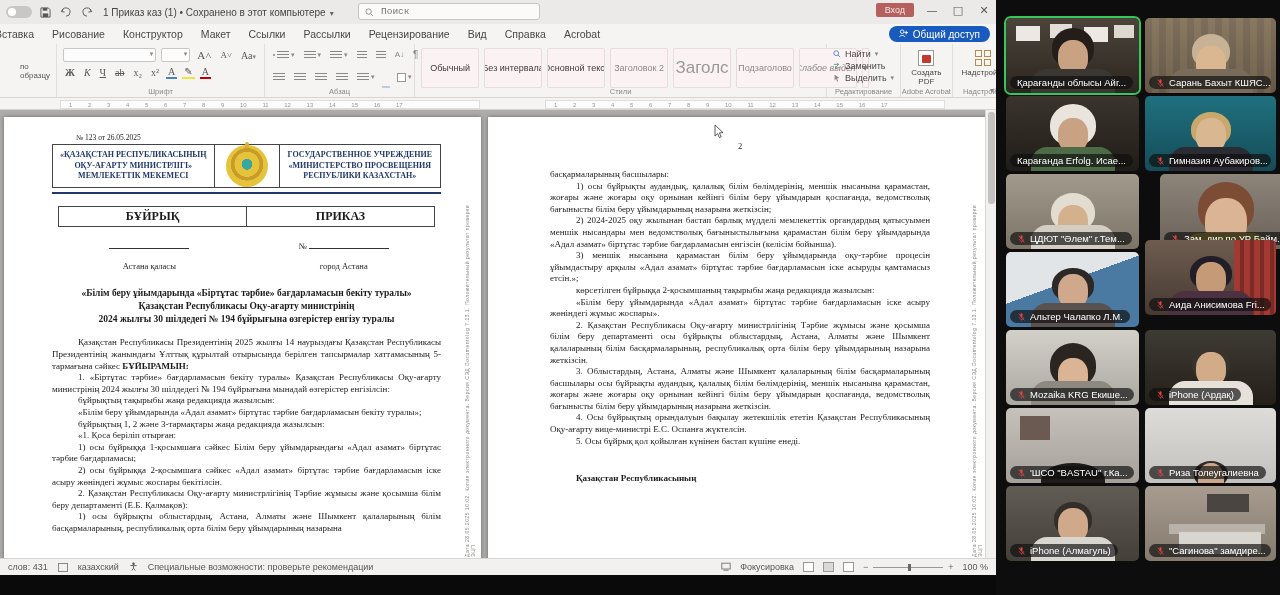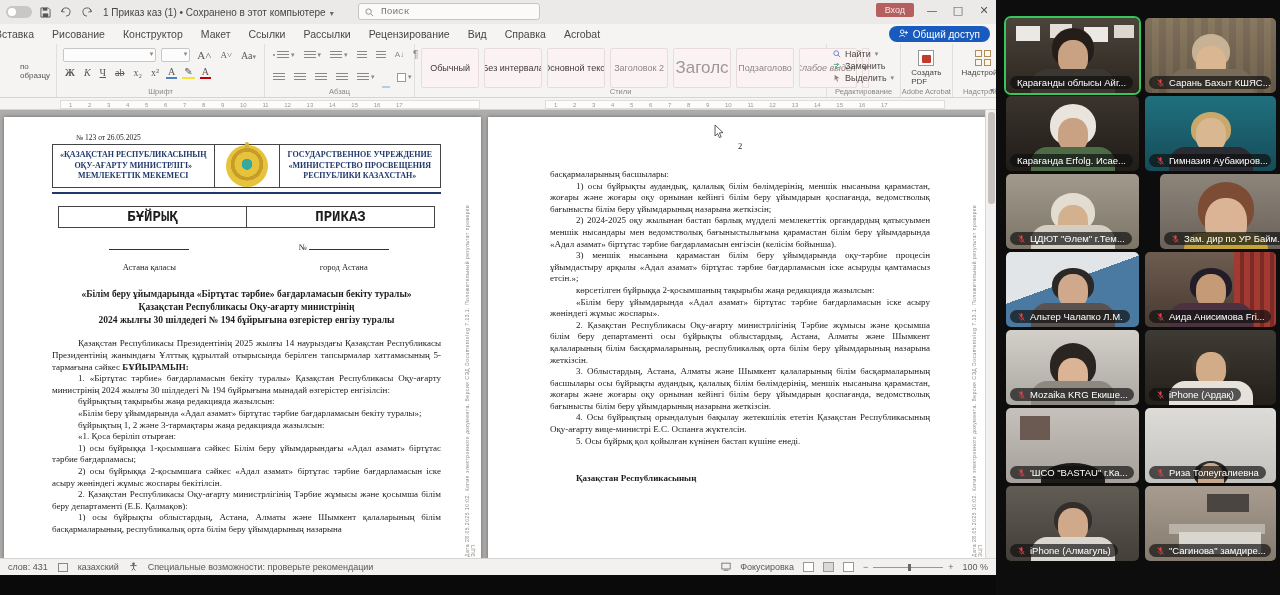--- a/index.html
+++ b/index.html
@@ -45,21 +45,21 @@
   .icbars.c{background:repeating-linear-gradient(#8a8886 0 1px,transparent 1px 3px);width:10px;}
   .pbtn{display:inline-flex;align-items:center;gap:2px;padding:1px 2px;}
   .dot{width:2px;height:2px;background:#8a8886;border-radius:50%;display:inline-block;}
   
   .stylechip{background:#fbf3f3;border:1px solid #eadcdc;border-radius:2px;height:40px;min-width:58px;padding:3px 6px;display:flex;align-items:center;justify-content:center;font-size:9px;color:#3d3b39;white-space:nowrap;overflow:hidden;}
   .stylechip.dim{color:#8a8886;}
   .stylechip.h1{font-size:17px;color:#9b9896;}
   .stylechip.it{font-style:italic;color:#8a8886;}
   .morebtn{width:14px;height:40px;background:#fbf3f3;border:1px solid #eadcdc;display:flex;align-items:center;justify-content:center;font-size:9px;color:#8a8886;}
   .editg .row{display:flex;align-items:center;gap:4px;font-size:9px;color:#4a4846;margin-bottom:2px;white-space:nowrap;}
-  .bigbtn{display:flex;flex-direction:column;align-items:center;justify-content:center;font-size:8px;color:#4a4846;line-height:1.15;padding:0 4px;}
+  .bigbtn{display:flex;flex-direction:column;align-items:center;justify-content:center;font-size:8px;color:#4a4846;text-align:center;line-height:1.15;padding:0 4px;}
   .chevd{font-family:"DejaVu Sans",sans-serif;font-size:7px;color:#8a8886;}
   .ribbon-collapse{position:absolute;right:2px;bottom:2px;font-size:8px;color:#8a8886;font-family:"DejaVu Sans",sans-serif;}
   .addin-ic{width:18px;height:16px;display:grid;grid-template-columns:7px 7px;grid-gap:2px;margin-bottom:2px;}
   .addin-ic span{border:1px solid #b08d57;background:#fdf6ee;}
   .pdf-ic{width:16px;height:16px;border:1px solid #9a9896;background:#fff;position:relative;margin-bottom:2px;}
   .pdf-ic::after{content:"";position:absolute;left:3px;top:4px;width:9px;height:8px;background:#c23b2e;border-radius:1px;}
 
   
   .ruler{position:absolute;left:0;top:98px;width:100%;height:12px;background:#f6f4f3;border-bottom:1px solid #d8d4d1;}
   .ruler-strip{position:absolute;left:60px;top:2px;width:420px;height:9px;background:#fdfcfc;border:1px solid #e0dcd9;font-size:6px;color:#9a9896;letter-spacing:0;display:flex;align-items:center;padding:0 8px;word-spacing:14px;overflow:hidden;white-space:nowrap;}
@@ -70,21 +70,21 @@
   .page{position:absolute;top:7px;background:#fff;box-shadow:0 0 4px rgba(0,0,0,.4);font-family:"Liberation Serif",serif;color:#1c1c1c;}
   .page1{left:4px;width:477px;height:470px;padding:14px 40px 0 48px;}
   .page2{left:488px;width:500px;height:470px;padding:10px 58px 0 62px;}
   .docno{font-size:7.5px;margin:2px 0 2px 24px;}
   .letterhead{display:flex;align-items:stretch;border-bottom:2.5px solid #20386b;padding-bottom:4px;}
   .lh-cell{flex:1;border:1px solid #444;display:flex;flex-direction:column;justify-content:center;text-align:center;font-weight:bold;font-size:8px;line-height:1.3;color:#20386b;padding:4px 2px;}
   .lh-center{flex:0 0 64px;display:flex;align-items:center;justify-content:center;border-top:1px solid #444;border-bottom:1px solid #444;}
   .emblem{width:42px;height:42px;border-radius:50%;background:radial-gradient(circle at 50% 46%,#37a8a0 0 17%,#e7c33c 18% 40%,#c79d2a 41% 52%,#e7c33c 53% 78%,#b8871f 79% 100%);position:relative;}
   .emblem::after{content:"";position:absolute;left:50%;top:-3px;width:4px;height:6px;transform:translateX(-50%);background:#d8b232;border-radius:50% 50% 0 0;}
   .order-row{display:flex;border:1px solid #444;margin:12px 6px 0 6px;}
-  .order-cell{flex:1;text-align:center;font-weight:bold;font-size:14px;padding:2px 0;font-family:Liberation Mono, monospace;}
+  .order-cell{flex:1;text-align:center;font-weight:bold;font-size:12px;padding:2px 0;}
   .order-cell:first-child{border-right:1px solid #444;}
   .blank-row{display:flex;margin-top:14px;font-size:8.5px;}
   .blank-row .half{flex:1;text-align:center;}
   .uline{display:inline-block;border-bottom:1px solid #333;width:80px;height:7px;}
   .city-row{display:flex;margin-top:10px;font-size:8.5px;}
   .city-row .half{flex:1;text-align:center;}
   .doc-title-blk{margin-top:16px;text-align:center;font-weight:bold;font-size:9.5px;line-height:1.35;}
   .body-blk{margin-top:12px;font-size:9px;line-height:11.6px;text-align:justify;}
   .body-blk p{margin:0;text-indent:26px;}
   .body-blk p.noind{text-indent:0;}
@@ -602,21 +602,21 @@
       <div class="vlabel">
           <svg width="9" height="10" viewBox="0 0 16 16">
             <rect x="6.2" y="1.5" width="3.6" height="7" rx="1.8" fill="#e04545"></rect>
             <path d="M4 8c0 2.2 1.8 4 4 4s4-1.8 4-4" stroke="#e04545" fill="none" stroke-width="1.2"></path>
             <line x1="8" y1="12" x2="8" y2="14.5" stroke="#e04545" stroke-width="1.2"></line>
             <line x1="3" y1="2" x2="13" y2="14" stroke="#e04545" stroke-width="1.6"></line>
           </svg>
           <span>Альтер Чалапко Л.М.</span>
         </div>
     </div>
-    <div class="tile t8 c2" style="left:149px;top:252px;">
+    <div class="tile t8 c2" style="left:149px;top:240px;">
       <div class="bgfx"></div>
         <div class="fig">
           <div class="hair"></div>
           <div class="head"></div>
           <div class="torso"></div>
         </div>
       <div class="vlabel">
           <svg width="9" height="10" viewBox="0 0 16 16">
             <rect x="6.2" y="1.5" width="3.6" height="7" rx="1.8" fill="#e04545"></rect>
             <path d="M4 8c0 2.2 1.8 4 4 4s4-1.8 4-4" stroke="#e04545" fill="none" stroke-width="1.2"></path>

